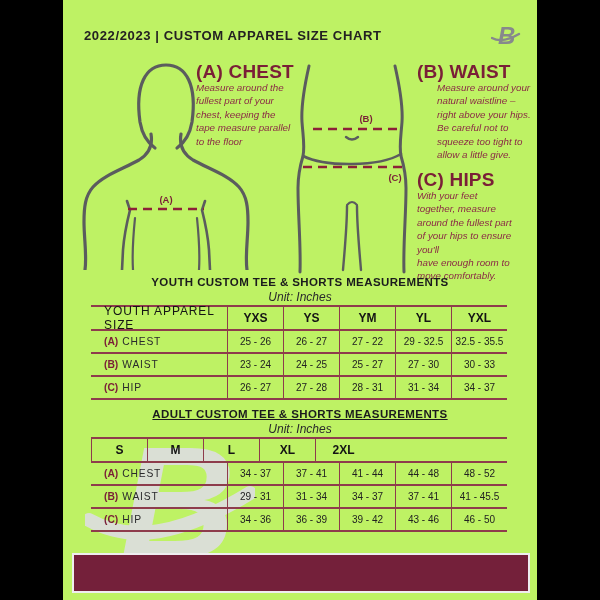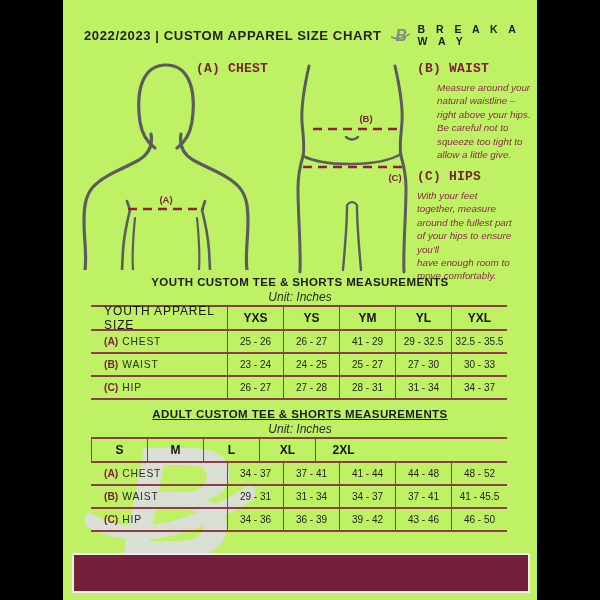--- a/index.html
+++ b/index.html
@@ -10,21 +10,21 @@
 
   
   .hdr{left:0;top:20px;width:474px;height:30px;display:flex;align-items:center;
        justify-content:space-between;padding:0 16px 0 21px;box-sizing:border-box;}
   .hdr-title{font-weight:bold;font-size:13.5px;letter-spacing:.6px;color:#242122;
              transform:scaleX(.97);transform-origin:left center;white-space:nowrap;}
   .brand{display:flex;align-items:center;gap:7px;}
   .brand-name{font-weight:bold;font-size:10.5px;letter-spacing:4px;color:#1c1c1e;}
 
   
-  .mh{font-weight:bold;font-size:13px;color:#7a1f37;letter-spacing:.2px;font-family:Liberation Mono, monospace;}
+  .mh{font-weight:bold;font-size:19px;color:#7a1f37;letter-spacing:.2px;}
   .mb{font-style:italic;font-size:9.8px;line-height:13.4px;color:#8a2a45;white-space:pre-line;}
 
   
   .sec-title{width:474px;text-align:center;font-weight:bold;font-size:11.5px;
              letter-spacing:.4px;color:#1b1b1d;}
   .sec-unit{width:474px;text-align:center;font-style:italic;font-size:12px;color:#2a2a2c;}
 
   
   .tbl{left:28px;width:416px;border-bottom:2px solid #8e3c4c;z-index:2;}
   .trow{display:flex;border-top:2px solid #8e3c4c;}
@@ -52,21 +52,20 @@
 <div id="stage">
   <div id="content">
 
     <div class="abs hdr">
       <div class="hdr-title">2022/2023  |  CUSTOM APPAREL SIZE CHART</div>
       <div class="brand">
         <svg width="30" height="26" viewBox="0 0 30 26">
           <text x="7" y="22" font-family="DejaVu Serif, serif" font-weight="bold" font-style="italic" font-size="24" fill="#87898c">B</text>
           <path d="M1,16 C8,20 16,19 28,12" stroke="#87898c" stroke-width="2.4" fill="none" stroke-linecap="round"></path>
         </svg>
-        <div class="brand-name">B R E A K A W A Y</div>
       </div>
     </div>
 
     <div class="abs wm">
       <svg width="170" height="175" viewBox="0 0 170 175">
         <text x="35" y="150" font-family="DejaVu Serif, serif" font-weight="bold" font-style="italic" font-size="160" fill="#dedee2">B</text>
         <path d="M4,112 C45,135 95,128 165,85" stroke="#dedee2" stroke-width="14" fill="none" stroke-linecap="round"></path>
       </svg>
     </div>
 
@@ -94,20 +93,25 @@
         <path d="M54,142 C54,162 52,182 50,206" stroke-width="2.4"></path>
         <path d="M64,142 C64,162 66,182 68,206" stroke-width="2.4"></path>
       </g>
       <line x1="20" y1="65" x2="105" y2="65" stroke="#8c2138" stroke-width="2.6" stroke-dasharray="9,6"></line>
       <text x="73" y="58" text-anchor="middle" font-size="9.5" font-weight="bold" fill="#7a1f37">(B)</text>
       <line x1="10" y1="103" x2="113" y2="103" stroke="#8c2138" stroke-width="2.6" stroke-dasharray="9,6"></line>
       <text x="102" y="117" text-anchor="middle" font-size="9.5" font-weight="bold" fill="#7a1f37">(C)</text>
     </svg>
 
     <div class="abs mh" style="left:133px;top:61px;">(A) CHEST</div>
+    <div class="abs mb" style="left:133px;top:81px;width:120px;">Measure around the
+fullest part of your
+chest, keeping the
+tape measure parallel
+to the floor</div>
 
     <div class="abs mh" style="left:354px;top:61px;">(B) WAIST</div>
     <div class="abs mb" style="left:374px;top:81px;width:120px;">Measure around your
 natural waistline –
 right above your hips.
 Be careful not to
 squeeze too tight to
 allow a little give.</div>
 
     <div class="abs mh" style="left:354px;top:169px;">(C) HIPS</div>
@@ -131,21 +135,21 @@
         <div class="cell">YL</div>
         <div class="cell">YXL</div>
       </div>
       <div class="trow">
         <div class="cell first">
             <span class="pfx">(A)</span>
             <span class="rowname">CHEST</span>
           </div>
         <div class="cell">25 - 26</div>
         <div class="cell">26 - 27</div>
-        <div class="cell">41 - 29</div>
+        <div class="cell">27 - 22</div>
         <div class="cell">29 - 32.5</div>
         <div class="cell">32.5 - 35.5</div>
       </div>
       <div class="trow">
         <div class="cell first">
             <span class="pfx">(B)</span>
             <span class="rowname">WAIST</span>
           </div>
         <div class="cell">23 - 24</div>
         <div class="cell">24 - 25</div>

